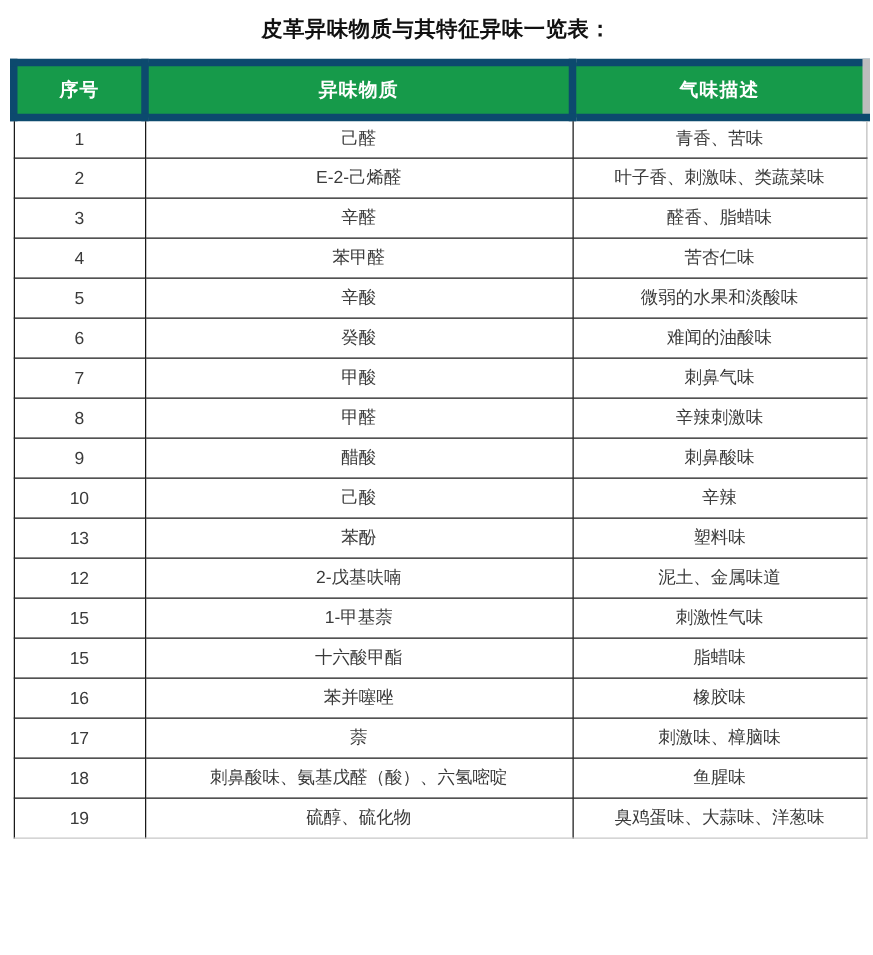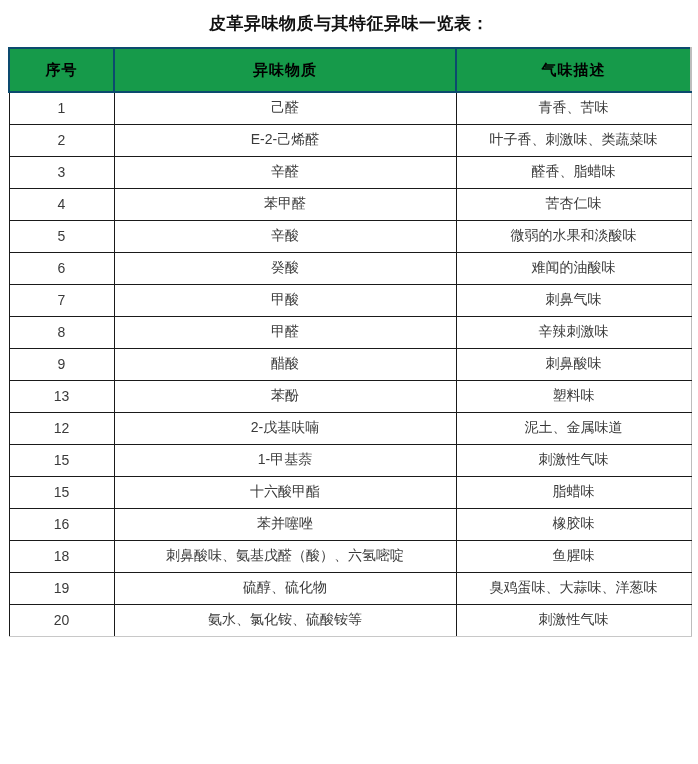--- a/index.html
+++ b/index.html
@@ -27,25 +27,25 @@
     border-collapse: collapse;
     width: 682px;
     margin-left: 8px;
     table-layout: fixed;
   }
   table.odor-table col.c-no  { width: 105px; }
   table.odor-table col.c-sub { width: 342px; }
   table.odor-table col.c-od  { width: 235px; }
   table.odor-table th {
     background: #169A4A;
-    color: #000000;
+    color: #ffffff;
     font-size: 15px;
     font-weight: bold;
     height: 44px;
-    border: 2px solid #0c4a6e;
+    border: 6px solid #0c4a6e;
     text-align: center;
     vertical-align: middle;
     letter-spacing: 1px;
   }
   table.odor-table td {
     height: 32px;
     border: 1px solid #1a1a1a;
     font-size: 14px;
     color: #3a3a3a;
     text-align: center;
@@ -123,20 +123,25 @@
           <td>8</td>
           <td>甲醛</td>
           <td>辛辣刺激味</td>
         </tr>
         <tr>
           <td>9</td>
           <td>醋酸</td>
           <td>刺鼻酸味</td>
         </tr>
         <tr>
+          <td>10</td>
+          <td>己酸</td>
+          <td>辛辣</td>
+        </tr>
+        <tr>
           <td>13</td>
           <td>苯酚</td>
           <td>塑料味</td>
         </tr>
         <tr>
           <td>12</td>
           <td>2-戊基呋喃</td>
           <td>泥土、金属味道</td>
         </tr>
         <tr>
@@ -148,30 +153,30 @@
           <td>15</td>
           <td>十六酸甲酯</td>
           <td>脂蜡味</td>
         </tr>
         <tr>
           <td>16</td>
           <td>苯并噻唑</td>
           <td>橡胶味</td>
         </tr>
         <tr>
+          <td>17</td>
+          <td>萘</td>
+          <td>刺激味、樟脑味</td>
+        </tr>
+        <tr>
           <td>18</td>
           <td>刺鼻酸味、氨基戊醛（酸）、六氢嘧啶</td>
           <td>鱼腥味</td>
         </tr>
         <tr>
           <td>19</td>
           <td>硫醇、硫化物</td>
           <td>臭鸡蛋味、大蒜味、洋葱味</td>
         </tr>
-        <tr>
-          <td>20</td>
-          <td>氨水、氯化铵、硫酸铵等</td>
-          <td>刺激性气味</td>
-        </tr>
       </tbody>
   </table>
 
 </div>
 
 </body></html>

